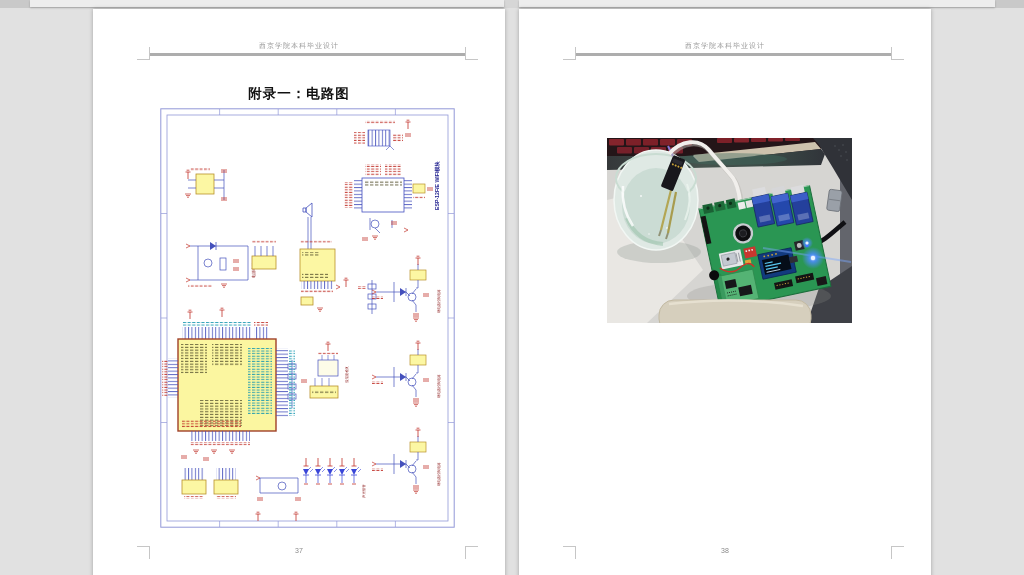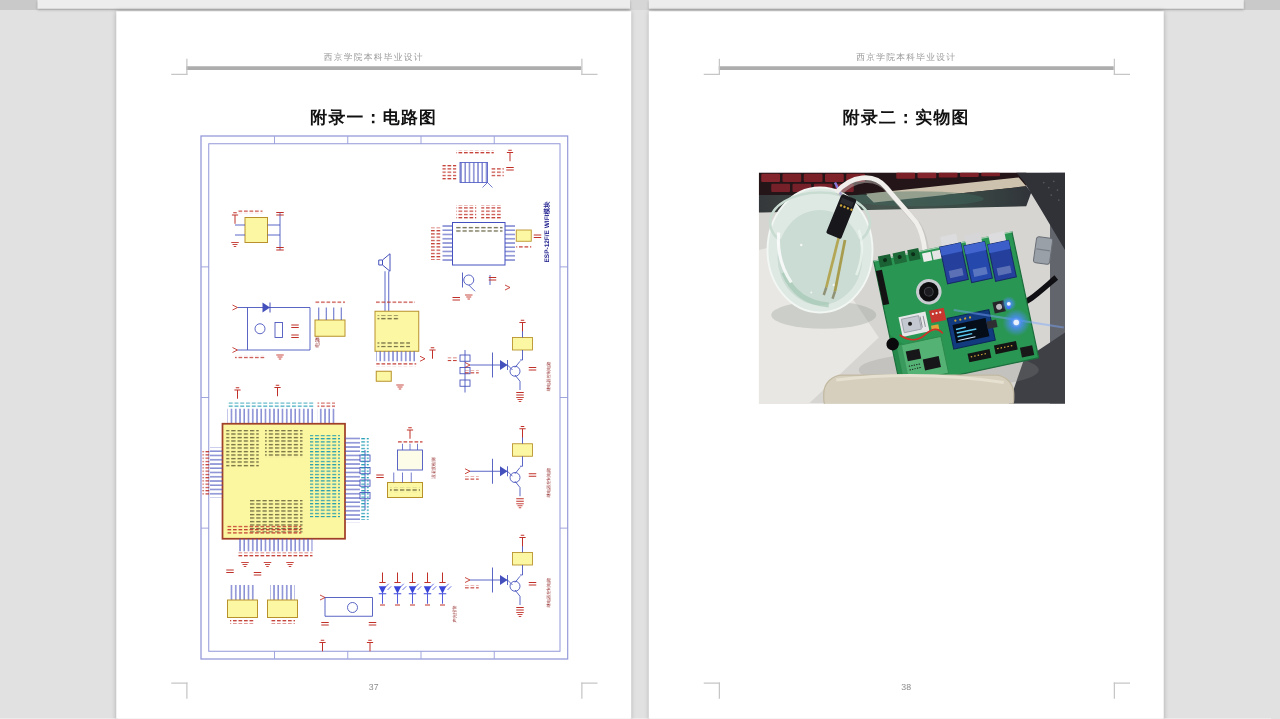--- a/index.html
+++ b/index.html
@@ -297,21 +297,20 @@
     <div class="pgnum">37</div>
   </div>
 
   <div class="page p2">
     <div class="hdr-text">西京学院本科毕业设计</div>
     <div class="hdr-rule"></div>
     <div class="cmark tl"></div>
     <div class="cmark tr"></div>
     <div class="cmark bl"></div>
     <div class="cmark br"></div>
-    <div class="doc-title">附录二：实物图</div>
 
     <div class="fig photo">
       <svg width="245" height="185" viewBox="0 0 245 185">
         <defs>
           <radialGradient id="glow1">
               <stop offset="0%" stop-color="#bcd8ff"></stop>
               <stop offset="35%" stop-color="#4d8cff" stop-opacity="0.85"></stop>
               <stop offset="100%" stop-color="#4d8cff" stop-opacity="0"></stop>
             </radialGradient>
           <linearGradient id="hinge" x1="0" y1="0" x2="1" y2="0">

